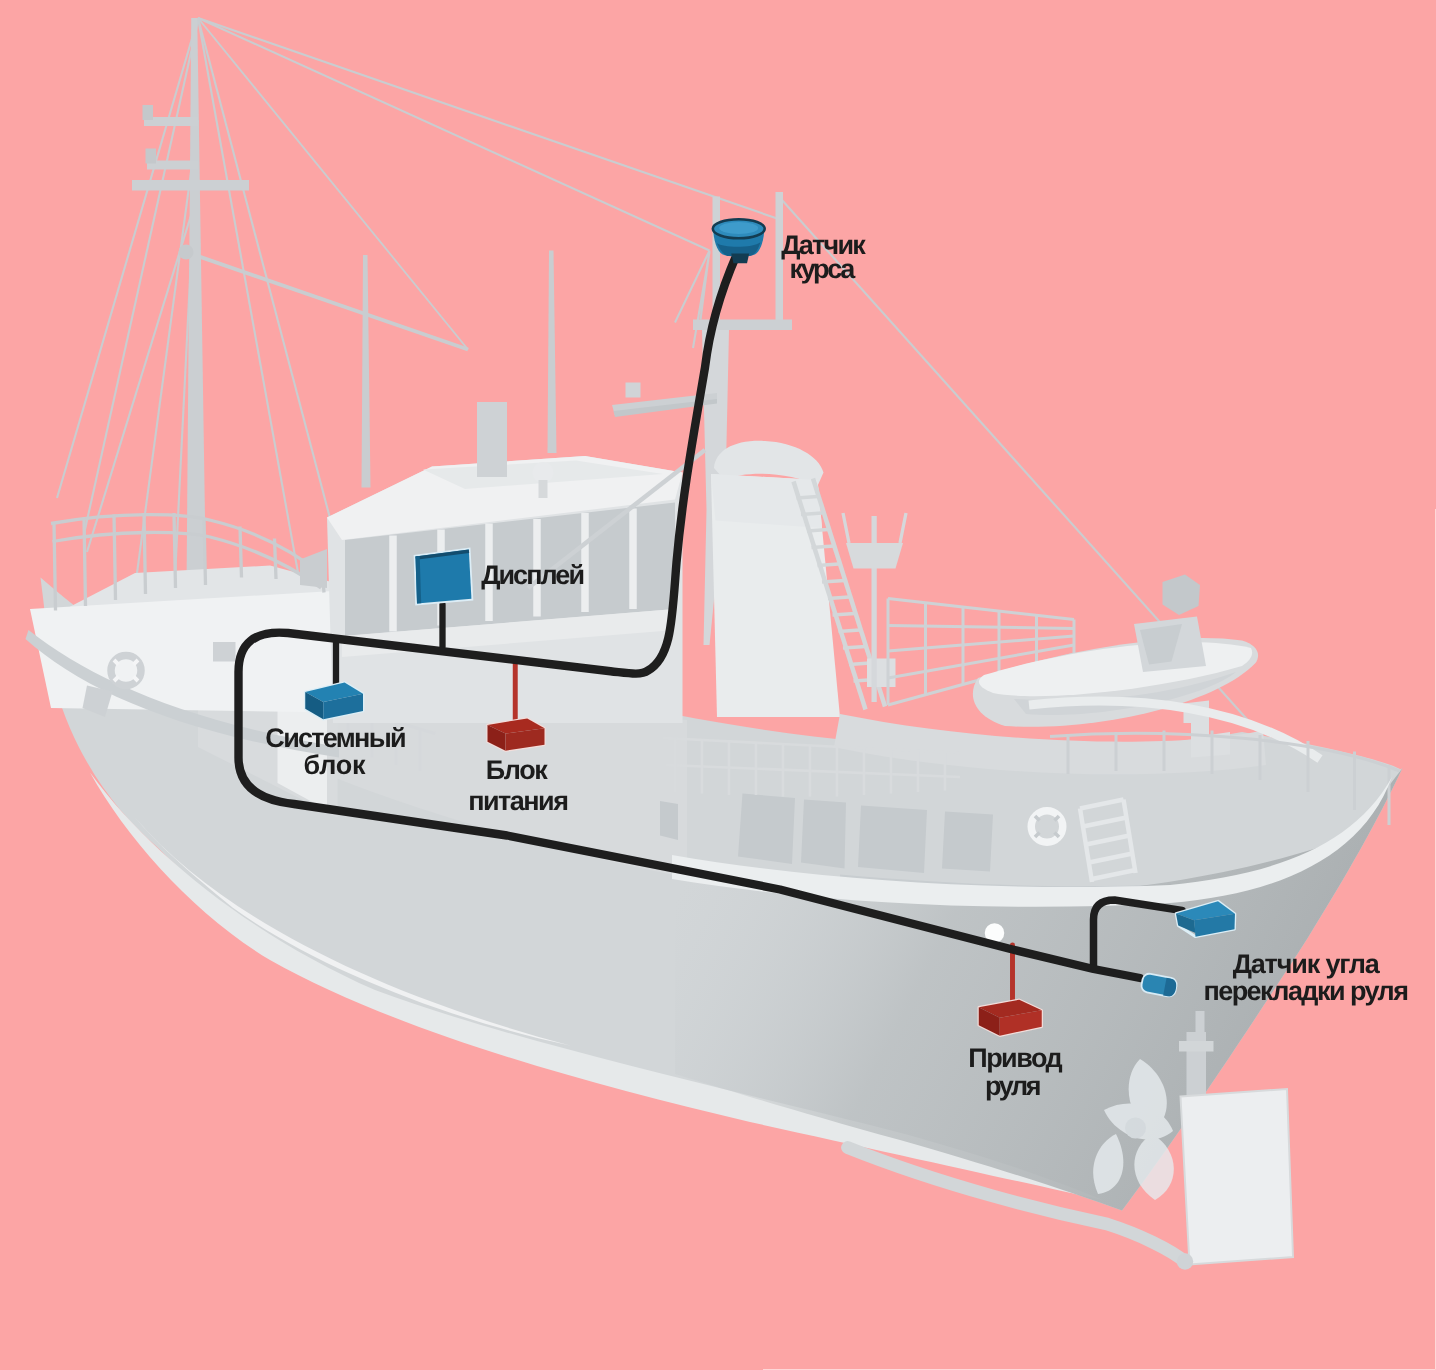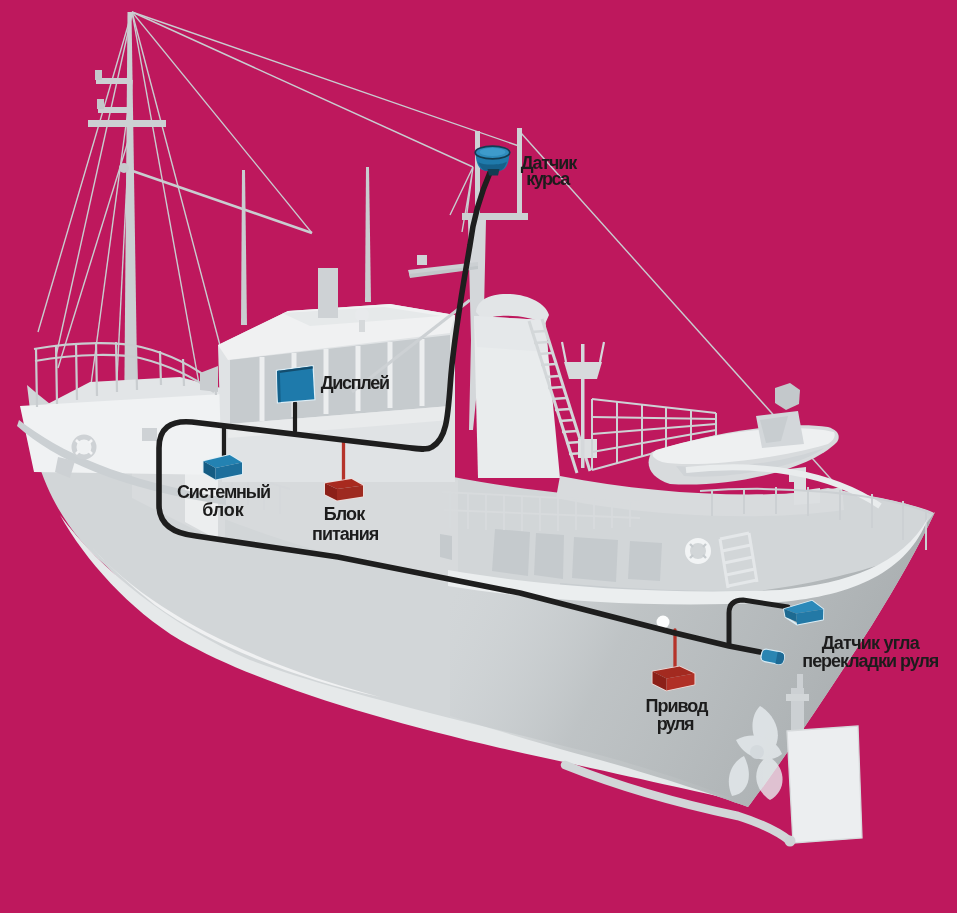--- a/index.html
+++ b/index.html
@@ -1,16 +1,16 @@
 <!DOCTYPE html>
 <html><head>
 <meta charset="utf-8">
 <style>
 html,body{margin:0;padding:0;background:#ffffff;}
-#stage{position:relative;width:957px;height:913px;overflow:hidden;background:#be185d;
+#stage{position:relative;width:957px;height:913px;overflow:hidden;background:#fca5a5;
 font-family:"Liberation Sans", sans-serif;}
 </style>
 </head>
 <body>
 <div id="stage">
 <svg width="957" height="913" viewBox="0 0 957 913">
 <defs>
 <linearGradient id="hullg" x1="0" y1="0" x2="0" y2="1">
   <stop offset="0" stop-color="#d2d6d8"></stop>
   <stop offset="0.55" stop-color="#d8dbdd"></stop>

